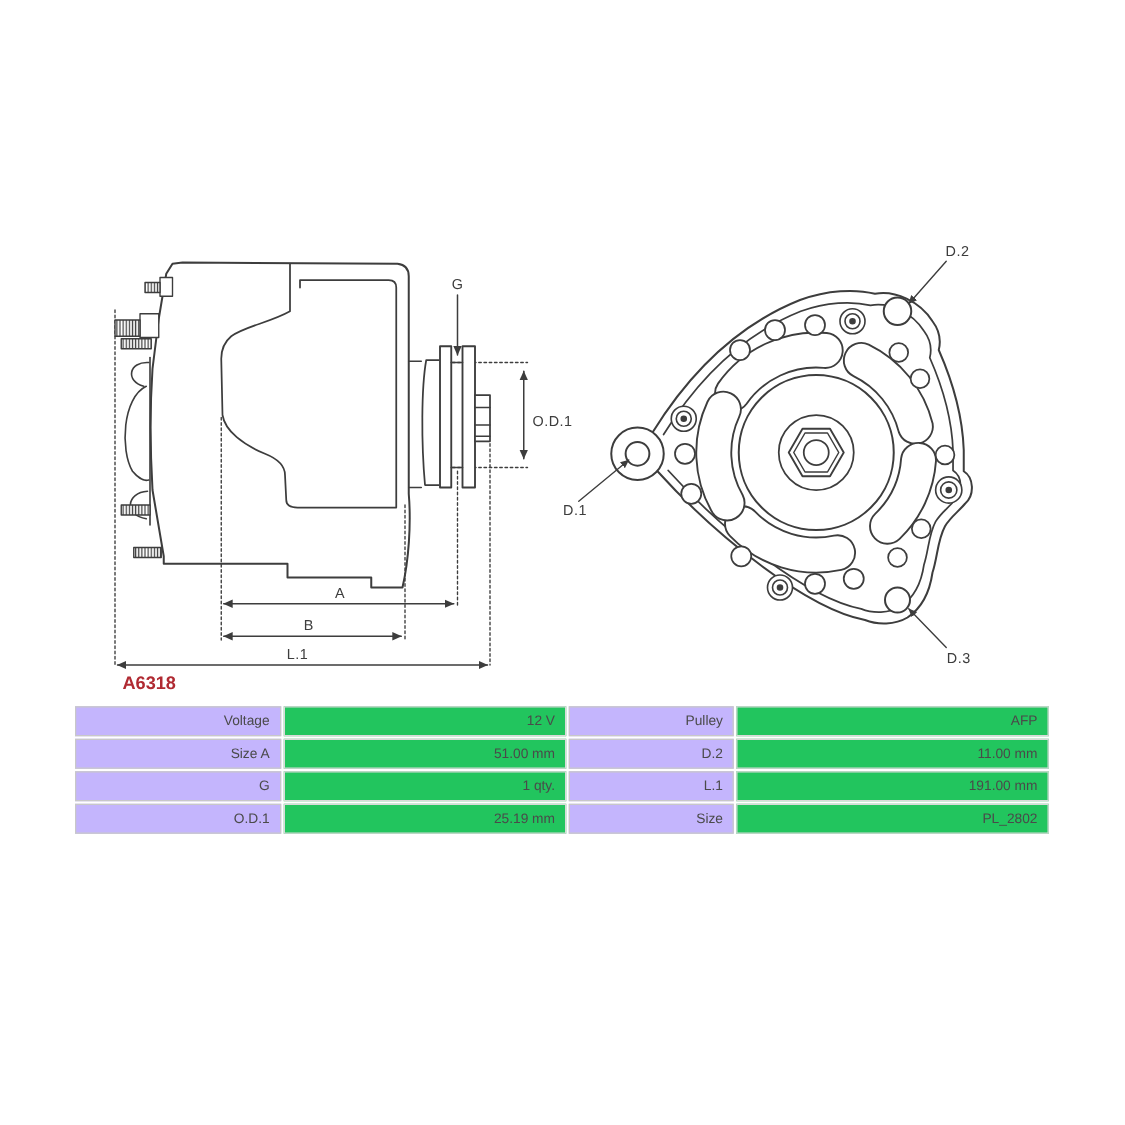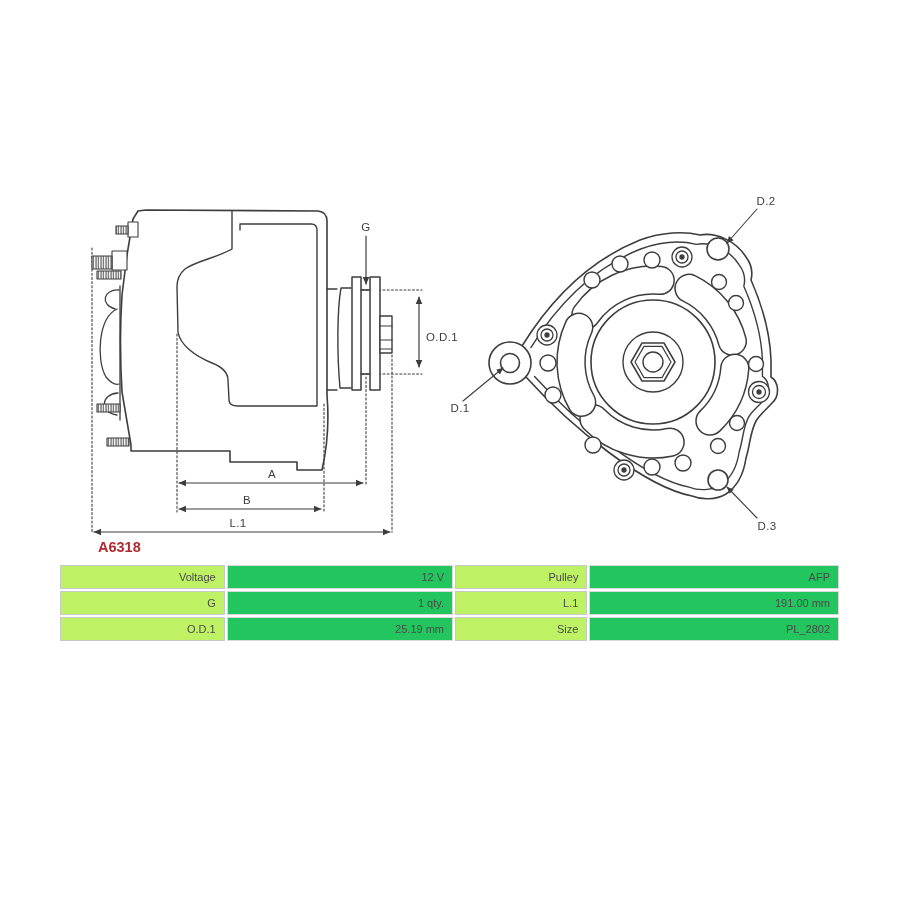--- a/index.html
+++ b/index.html
@@ -5,21 +5,21 @@
   html,body{margin:0;padding:0;background:#fff;}
   #page{position:relative;width:900px;height:900px;background:#ffffff;overflow:hidden;
         font-family:"Liberation Sans", sans-serif;}
   #drawing{position:absolute;left:0;top:0;}
   .dwg-label{font-family:"Liberation Sans", sans-serif;font-size:11.5px;fill:#3d3d3d;letter-spacing:.4px;}
   #part-number{position:absolute;left:60px;top:539px;font-size:14.5px;font-weight:600;color:#b02a32;margin-left:38px;}
   #spec-table{position:absolute;left:58px;top:563px;border-collapse:separate;border-spacing:2px;
               table-layout:fixed;width:783px;}
   #spec-table td{height:22px;font-size:11px;color:#4a4a4a;text-align:right;
                  padding:0 8px 0 4px;vertical-align:middle;overflow:hidden;white-space:nowrap;}
-  td.lbl{background:#bef264;border:1px solid #c8c8c8;}
+  td.lbl{background:#c4b5fd;border:1px solid #c8c8c8;}
   td.val{background:#22c55e;border:1px solid #d9d9d9;}
   col.c1{width:163px}col.c2{width:224px}col.c3{width:131px}col.c4{width:247px}
 </style>
 </head>
 <body>
 
 <div id="page">
 
   <svg id="drawing" width="900" height="560" viewBox="0 0 900 560">
     <defs>
@@ -211,20 +211,26 @@
         <col class="c4">
       </colgroup>
     <tbody>
       <tr>
         <td class="lbl">Voltage</td>
         <td class="val">12 V</td>
         <td class="lbl">Pulley</td>
         <td class="val">AFP</td>
       </tr>
       <tr>
+        <td class="lbl">Size A</td>
+        <td class="val">51.00 mm</td>
+        <td class="lbl">D.2</td>
+        <td class="val">11.00 mm</td>
+      </tr>
+      <tr>
         <td class="lbl">G</td>
         <td class="val">1 qty.</td>
         <td class="lbl">L.1</td>
         <td class="val">191.00 mm</td>
       </tr>
       <tr>
         <td class="lbl">O.D.1</td>
         <td class="val">25.19 mm</td>
         <td class="lbl">Size</td>
         <td class="val">PL_2802</td>

